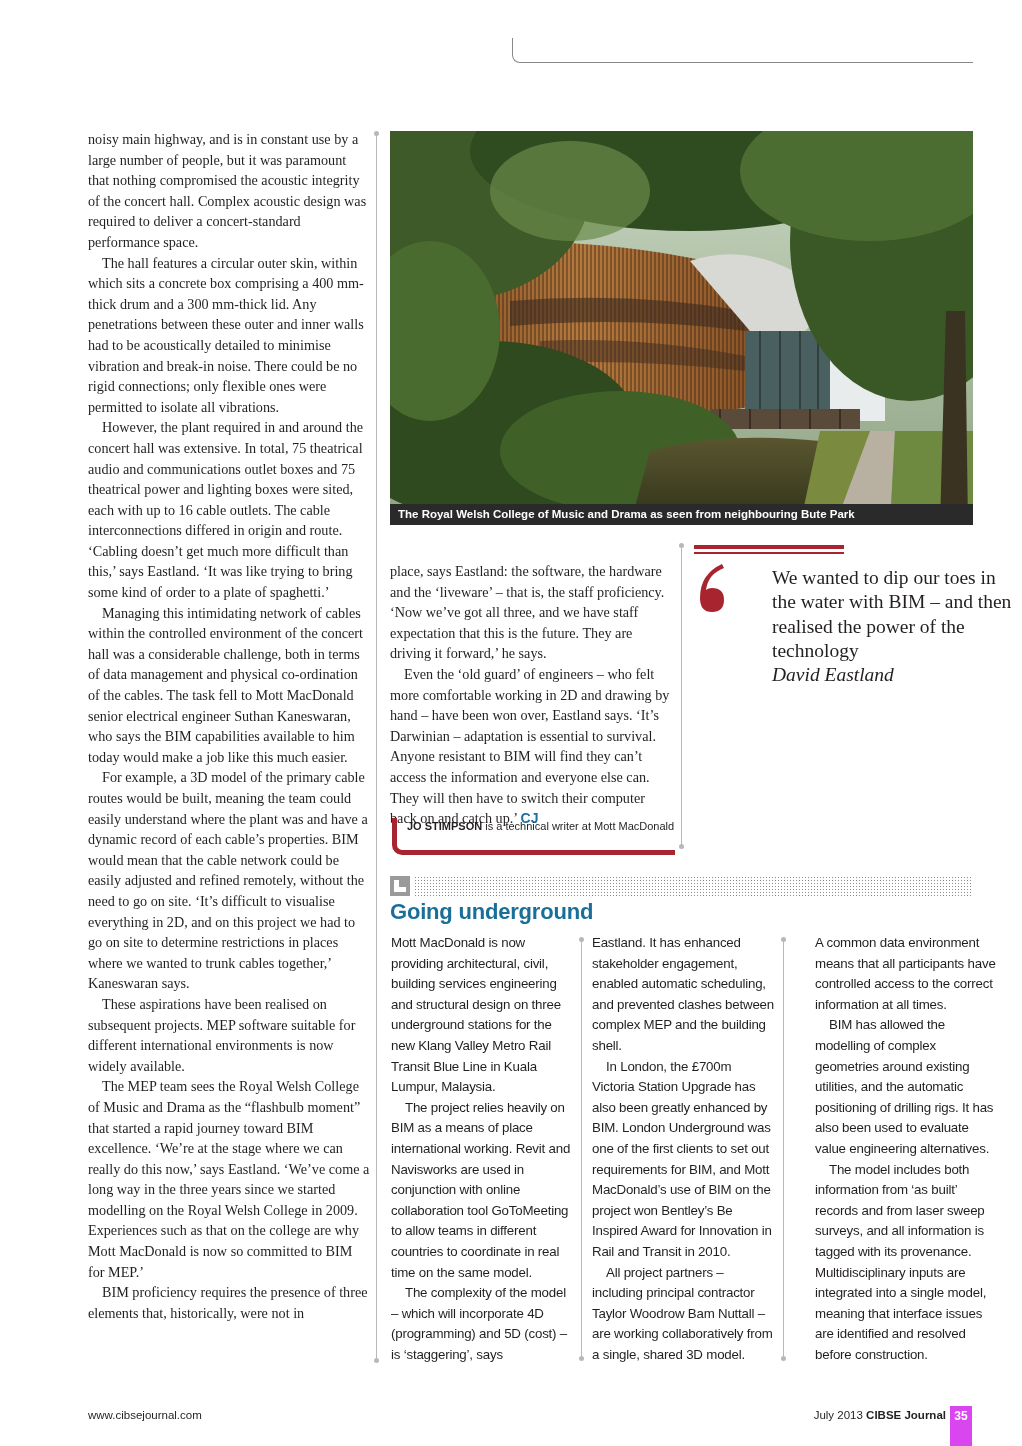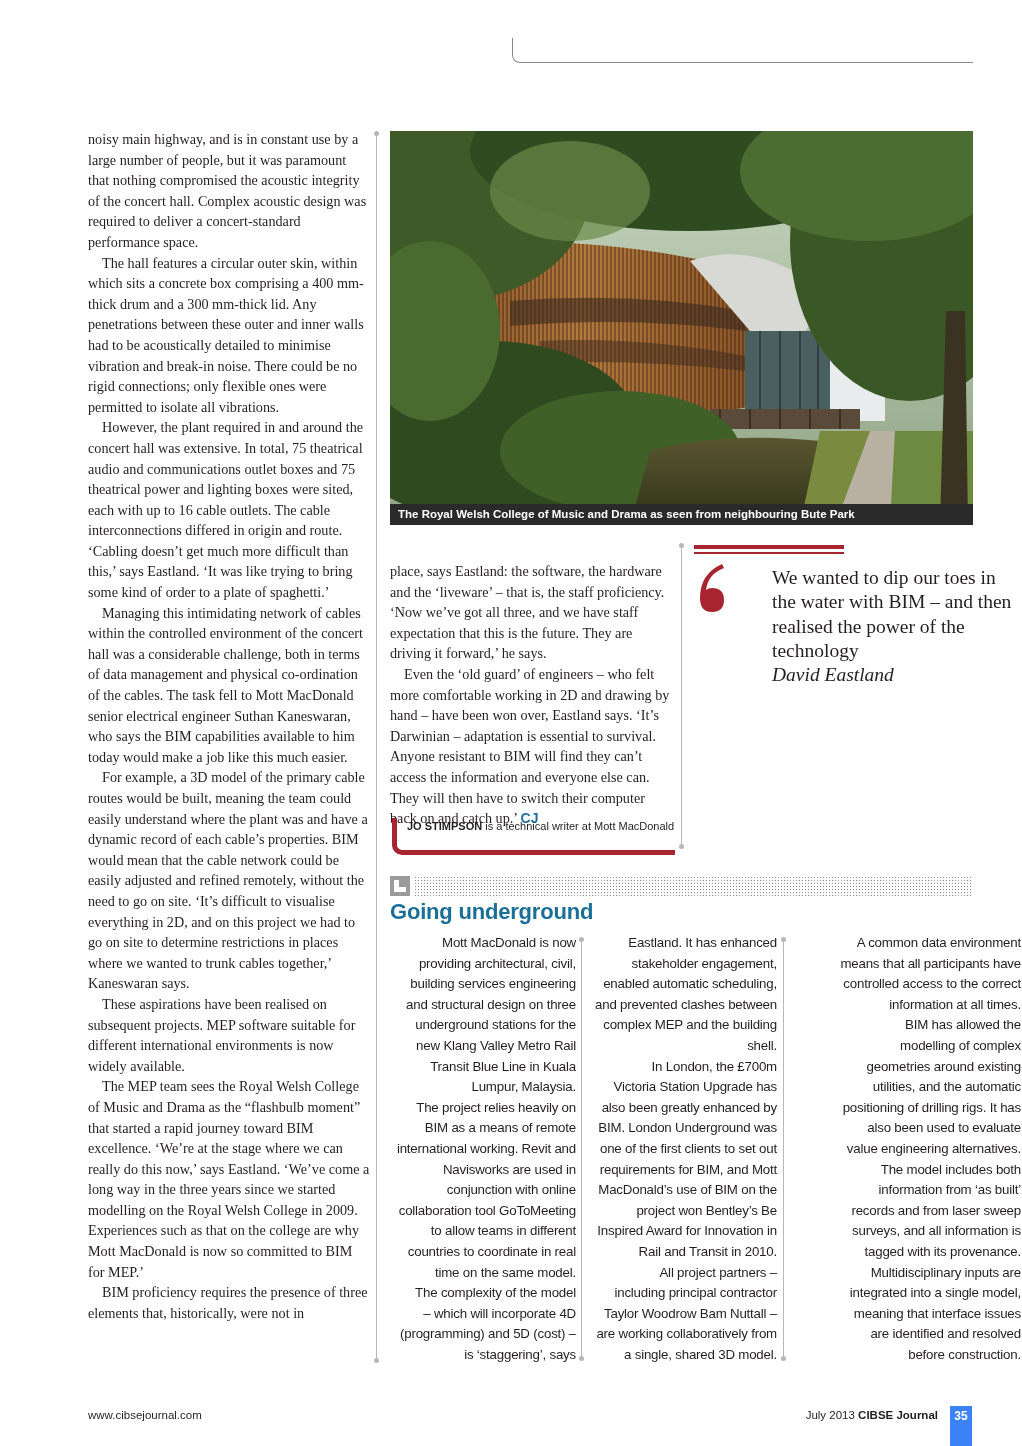--- a/index.html
+++ b/index.html
@@ -43,28 +43,28 @@
   .pq-mark { position: absolute; left: 692px; top: 560px; width: 40px; height: 60px; }
   .pq-text { position: absolute; left: 737px; top: 566px; width: 240px; font-size: 19.5px; line-height: 24.3px; color: #231f20; margin-left: 35px; }
   .pq-author { font-style: italic; }
 
   
   .gu-icon { position: absolute; left: 390px; top: 876px; width: 20px; height: 20px; background: #9a9a9a; }
   .gu-dots { position: absolute; left: 414px; top: 876px; width: 558px; height: 20px;
     background-image: radial-gradient(circle, #8c8c8c 0.7px, transparent 0.9px); background-size: 3px 3px; }
   .gu-title { position: absolute; left: 390px; top: 899px; font-size: 22px; font-weight: bold; color: #1a6f99; letter-spacing: -0.2px; }
   .gcol { position: absolute; top: 933px; width: 185px; font-size: 13.3px; line-height: 20.6px; letter-spacing: -0.2px; }
-  .gcol p { margin: 0; text-align: right; }
+  .gcol p { margin: 0; }
   .gcol p.ind { text-indent: 14px; }
 
   
   .footer-left { position: absolute; left: 88px; top: 1409px; font-size: 11.5px; color: #231f20; }
   .footer-right { position: absolute; right: 80px; top: 1409px; font-size: 11.5px; color: #231f20; white-space: nowrap; }
   .footer-right b { font-weight: bold; }
-  .page-num { position: absolute; left: 950px; top: 1406px; width: 22px; height: 40px; background: #3b82f6; color: #fff; font-size: 12px; font-weight: bold; text-align: center; line-height: 20px; }
+  .page-num { position: absolute; left: 950px; top: 1406px; width: 22px; height: 40px; background: #d946ef; color: #fff; font-size: 12px; font-weight: bold; text-align: center; line-height: 20px; }
 </style>
 </head>
 <body>
 
 <div class="running-head sans">
   <div class="bracket"></div>
 </div>
 
 <div class="col col1 serif">
   <p>noisy main highway, and is in constant use by a large number of people, but it was paramount that nothing compromised the acoustic integrity of the concert hall. Complex acoustic design was required to deliver a concert-standard performance space.</p>
@@ -170,34 +170,34 @@
 <div class="gu-icon">
   <svg width="20" height="20" viewBox="0 0 20 20">
       <path d="M4 4 L9 4 L9 11 L16 11 L16 16 L4 16 Z" fill="#ffffff"></path>
     </svg>
 </div>
 <div class="gu-dots"></div>
 <div class="gu-title sans">Going underground</div>
 
 <div class="gcol sans" style="left:391px;">
   <p>Mott MacDonald is now providing architectural, civil, building services engineering and structural design on three underground stations for the new Klang Valley Metro Rail Transit Blue Line in Kuala Lumpur, Malaysia.</p>
-  <p class="ind">The project relies heavily on BIM as a means of remote international working. Revit and Navisworks are used in conjunction with online collaboration tool GoToMeeting to allow teams in different countries to coordinate in real time on the same model.</p>
+  <p class="ind">The project relies heavily on BIM as a means of place international working. Revit and Navisworks are used in conjunction with online collaboration tool GoToMeeting to allow teams in different countries to coordinate in real time on the same model.</p>
   <p class="ind">The complexity of the model – which will incorporate 4D (programming) and 5D (cost) – is ‘staggering’, says</p>
 </div>
 <div class="vrule" style="left:581px; top:940px; height:418px;"></div>
 <div class="gcol sans" style="left:592px;">
   <p>Eastland. It has enhanced stakeholder engagement, enabled automatic scheduling, and prevented clashes between complex MEP and the building shell.</p>
   <p class="ind">In London, the £700m Victoria Station Upgrade has also been greatly enhanced by BIM. London Underground was one of the first clients to set out requirements for BIM, and Mott MacDonald’s use of BIM on the project won Bentley’s Be Inspired Award for Innovation in Rail and Transit in 2010.</p>
   <p class="ind">All project partners – including principal contractor Taylor Woodrow Bam Nuttall – are working collaboratively from a single, shared 3D model.</p>
 </div>
 <div class="vrule" style="left:783px; top:940px; height:418px;"></div>
-<div class="gcol sans" style="left:836px;">
+<div class="gcol sans" style="left:815px;">
   <p>A common data environment means that all participants have controlled access to the correct information at all times.</p>
   <p class="ind">BIM has allowed the modelling of complex geometries around existing utilities, and the automatic positioning of drilling rigs. It has also been used to evaluate value engineering alternatives.</p>
   <p class="ind">The model includes both information from ‘as built’ records and from laser sweep surveys, and all information is tagged with its provenance. Multidisciplinary inputs are integrated into a single model, meaning that interface issues are identified and resolved before construction.</p>
 </div>
 
 <div class="footer-left sans">www.cibsejournal.com</div>
-<div class="footer-right sans" style="right:84px;">
+<div class="footer-right sans" style="right:76px;">
   <span>July 2013</span>
   <b>CIBSE Journal</b>
 </div>
 <div class="page-num sans">35</div>
 
 </body></html>

